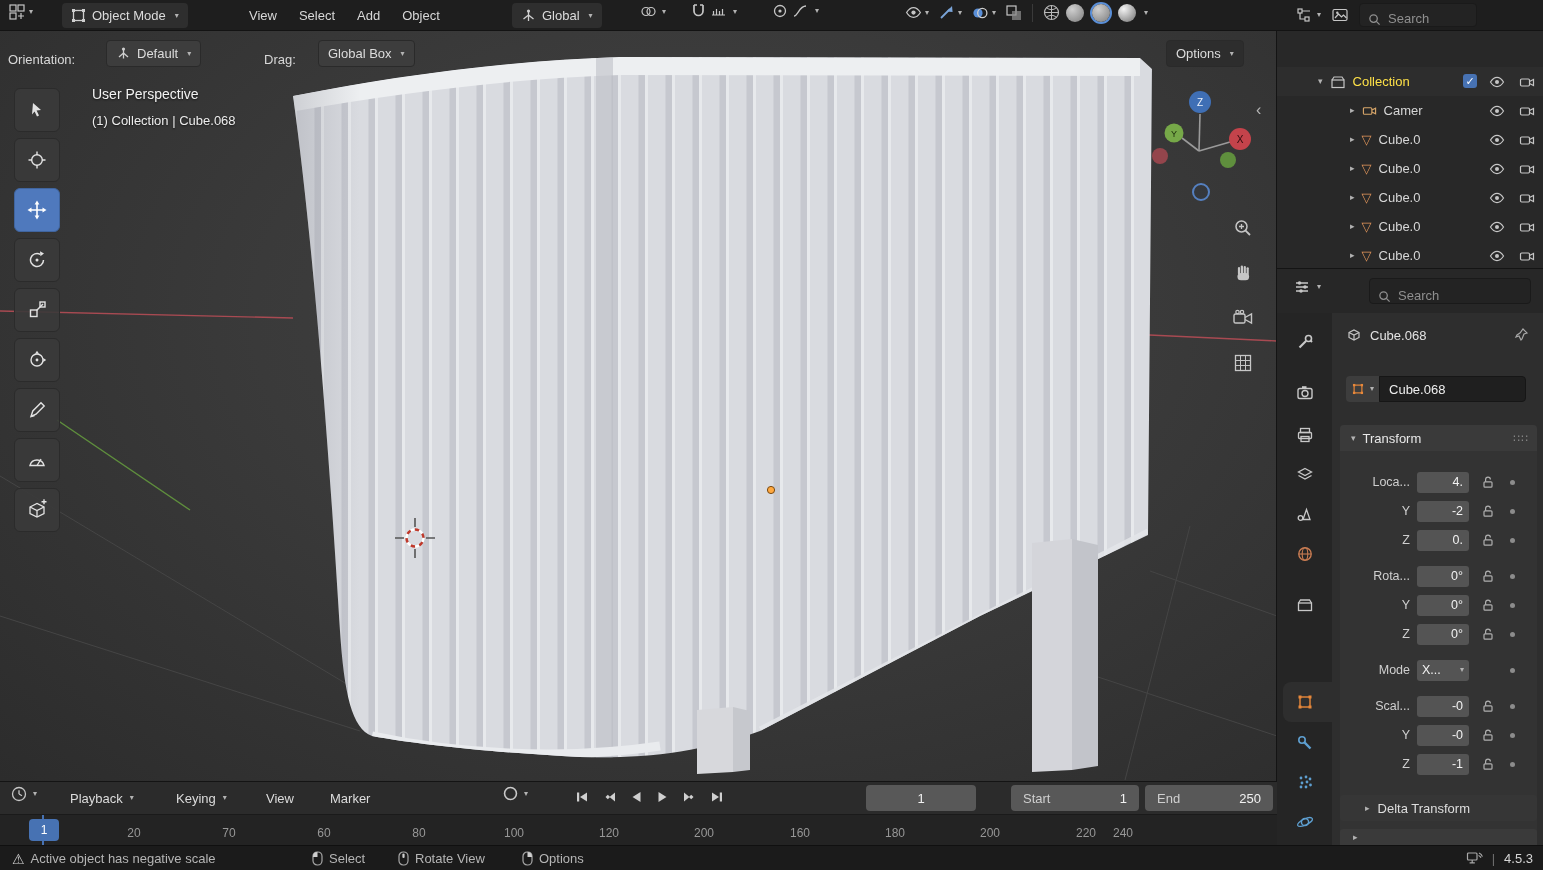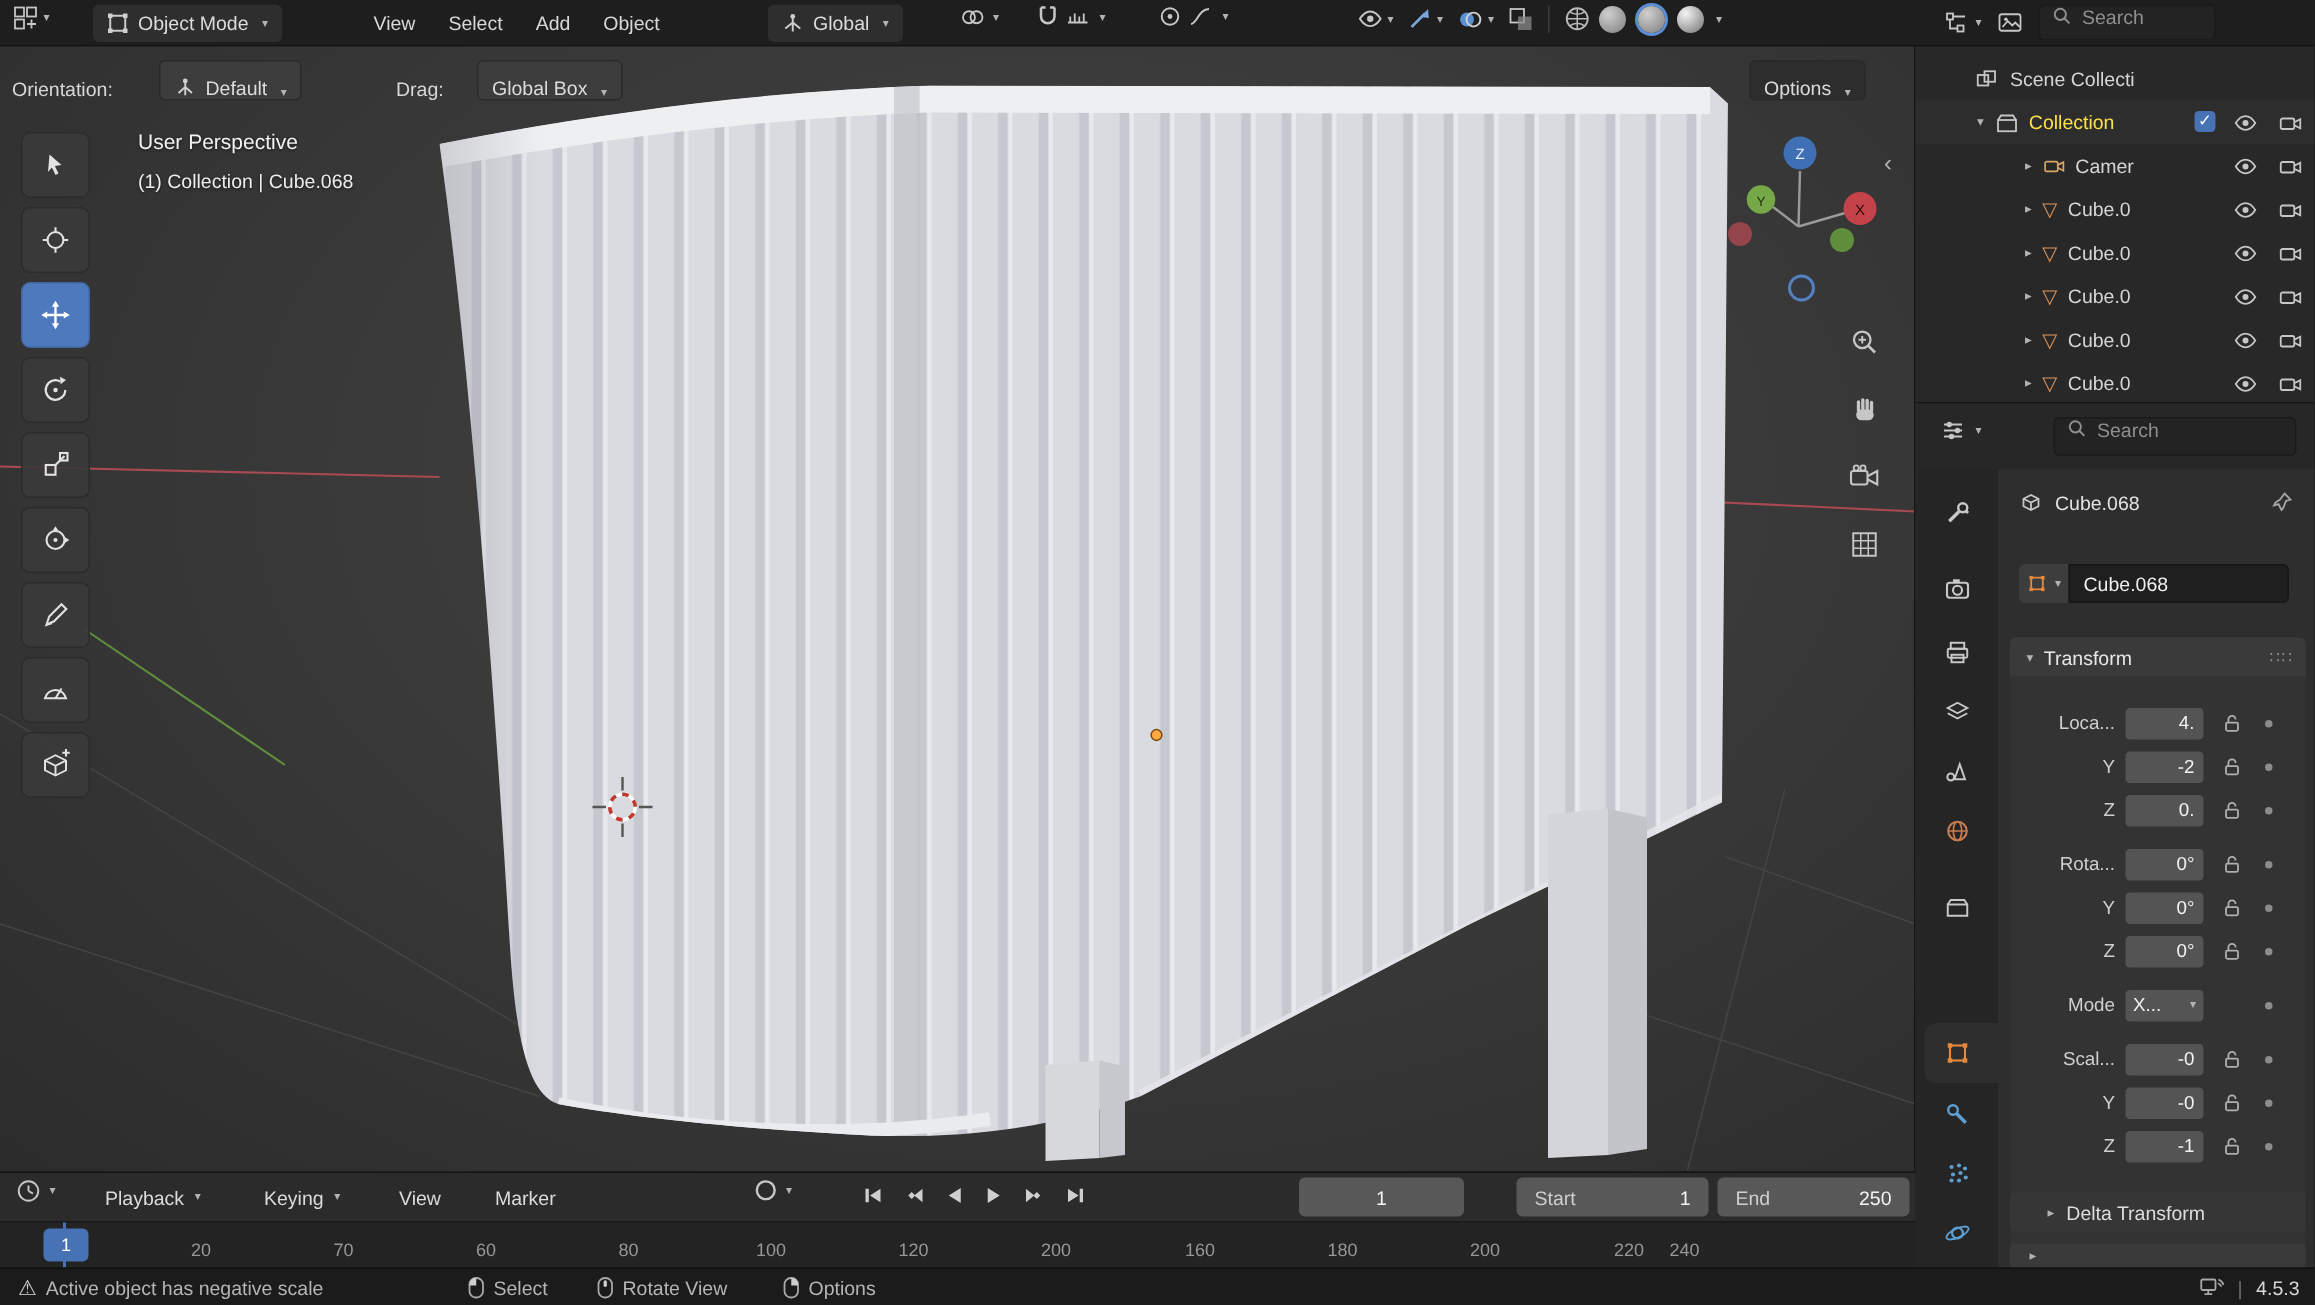--- a/index.html
+++ b/index.html
@@ -3,21 +3,21 @@
 <meta charset="utf-8">
 <style>
 *{margin:0;padding:0;box-sizing:border-box}
 body{width:1543px;height:870px;overflow:hidden;background:#1d1d1d;
   font-family:"Liberation Sans","DejaVu Sans",sans-serif;font-size:13px;color:#dcdcdc;cursor:default}
 #stage{position:relative;width:1543px;height:870px}
 svg{display:block}
 .row{display:flex;align-items:center}
 .chev{font-size:8px;color:#b3b3b3;line-height:1;margin-left:3px}
 .ic{display:inline-flex;align-items:center;justify-content:center;color:#c6c6c6}
-.pill{display:flex;align-items:flex-end;gap:6px;background:#2e2e2e;border-radius:4px;height:25px;padding:0 9px}
+.pill{display:flex;align-items:center;gap:6px;background:#2e2e2e;border-radius:4px;height:25px;padding:0 9px}
 
 
 #topbar{position:absolute;left:0;top:0;width:1543px;height:31px;background:#1e1e1e;border-bottom:1px solid #131313}
 .menu-label{padding:0 11px;height:31px;display:flex;align-items:center;color:#d8d8d8}
 .tb-abs{position:absolute;top:3px;display:flex;align-items:center}
 .shadeball{width:18px;height:18px;border-radius:50%;background:radial-gradient(circle at 35% 30%,#cfcfcf,#7d7d7d);margin:0 3px}
 .shadeball.active{box-shadow:0 0 0 2px #5a8fd8}
 
 
 #viewport{position:absolute;left:0;top:31px;width:1277px;height:750px;overflow:hidden;
@@ -46,21 +46,21 @@
 .ochk{width:14px;height:14px;background:#4772b3;border-radius:3px;color:#fff;font-size:11px;
   display:flex;align-items:center;justify-content:center;line-height:1}
 .meshglyph{color:#e0955a;font-size:13px}
 
 #props{position:absolute;left:1277px;top:268px;width:266px;height:577px;background:#2e2e2e;border-top:1px solid #141414}
 #props-header{position:absolute;left:0;top:0;width:266px;height:44px;background:#272727}
 #tabstrip{position:absolute;left:0;top:44px;width:55px;height:533px;background:#252525}
 .ptab{position:absolute;left:10px;width:36px;height:28px;display:flex;align-items:center;justify-content:center}
 #tab-active-bg{position:absolute;left:6px;top:369px;width:49px;height:40px;background:#2e2e2e;border-radius:8px 0 0 8px}
 #props-content{position:absolute;left:55px;top:44px;width:211px;height:533px;background:#2e2e2e}
-.searchpill{display:flex;align-items:flex-start;gap:7px;background:#232323;border:1px solid #1a1a1a;border-radius:4px;height:26px;padding:0 8px;color:#8f8f8f}
+.searchpill{display:flex;align-items:flex-end;gap:7px;background:#232323;border:1px solid #1a1a1a;border-radius:4px;height:26px;padding:0 8px;color:#8f8f8f}
 #panel{position:absolute;left:8px;top:112px;width:197px;height:421px;background:#333333;border-radius:4px}
 #panel-header{height:26px;display:flex;align-items:center;gap:7px;background:#3a3a3a;border-radius:4px 4px 0 0;padding:0 8px;color:#e8e8e8}
 .grip{margin-left:auto;color:#8a8a8a;letter-spacing:1px;font-size:11px}
 .trow{position:absolute;left:0;width:100%;height:22px;display:flex;align-items:center}
 .plabel{width:70px;text-align:right;color:#cfcfcf;font-size:12.5px}
 .numf{margin-left:7px;width:52px;height:21px;background:#545454;border-radius:3px;color:#f2f2f2;
   display:flex;align-items:center;justify-content:flex-end;padding:0 6px;font-size:12.5px}
 .numf.drop{justify-content:space-between;padding:0 5px}
 .lock{margin-left:12px;width:14px;color:#b0b0b0}
 .adot{margin-left:15px;width:5px;height:5px;border-radius:50%;background:#8c8c8c}
@@ -462,29 +462,20 @@
             <path d="M2.5,7.5 h15 M2.5,12.5 h15 M7.5,2.5 v15 M12.5,2.5 v15" stroke="#c6c6c6" stroke-width="1"></path>
           </svg>
       </div>
     </div>
     <div id="collapse">‹</div>
   </div>
 
   <div id="vsep"></div>
 
   <div id="outliner">
-    <div class="orow" style="top:7px;padding-left:40px">
-      <span class="ic">
-        <svg width="16" height="16" viewBox="0 0 16 16">
-            <rect x="1.5" y="5" width="7" height="7" fill="none" stroke="#c6c6c6" stroke-width="1.2"></rect>
-            <rect x="6" y="2.5" width="7" height="7" fill="none" stroke="#c6c6c6" stroke-width="1.2"></rect>
-          </svg>
-      </span>
-      <span class="olabel">Scene Collecti</span>
-    </div>
 
     <div class="orow" style="top:36px;padding-left:38px;background:#2d2d2d">
       <span class="chev" style="font-size:9px">▾</span>
       <span class="ic">
         <svg width="16" height="16" viewBox="0 0 16 16">
             <rect x="2" y="6" width="12" height="7.5" fill="none" stroke="#c6c6c6" stroke-width="1.2"></rect>
             <path d="M2,6 L4,3 H12 L14,6" fill="none" stroke="#c6c6c6" stroke-width="1.2"></path>
           </svg>
       </span>
       <span class="olabel" style="color:#fde047">Collection</span>

